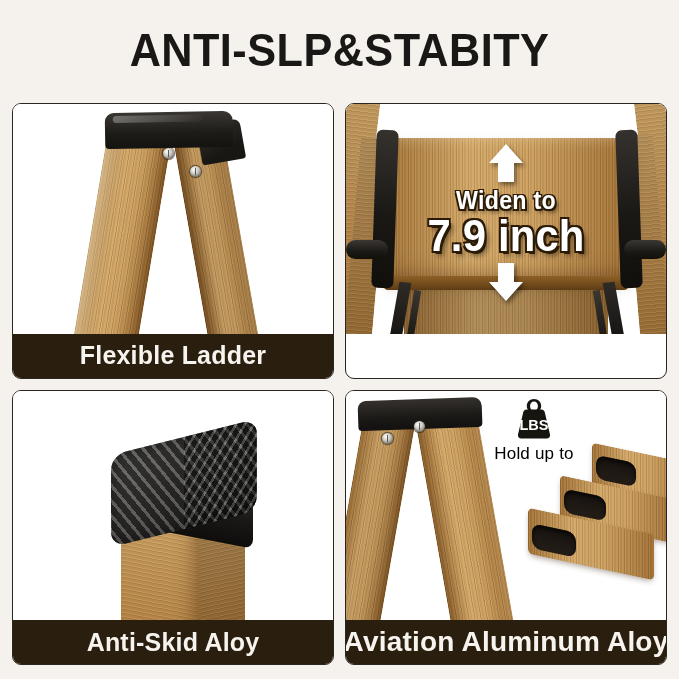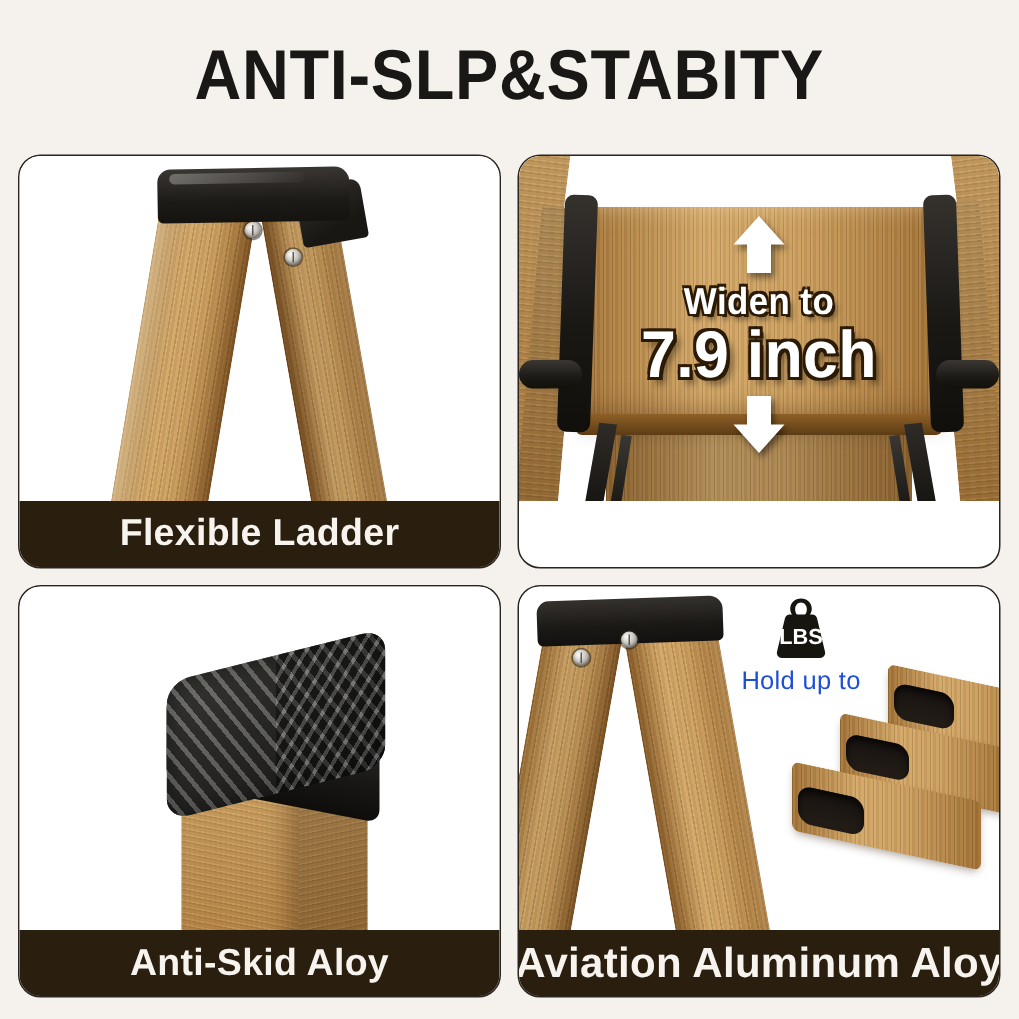--- a/index.html
+++ b/index.html
@@ -47,21 +47,21 @@
     height: 562px;
     display: grid;
     grid-template-columns: 1fr 1fr;
     grid-template-rows: 1fr 1fr;
     gap: 11px 11px;
   }
   .card {
     position: relative;
     background: #ffffff;
     border: 1.4px solid #2a2520;
-    border-radius: 15px;
+    border-radius: 9px;
     overflow: hidden;
     box-sizing: border-box;
   }
   .card-media {
     position: absolute;
     inset: 0 0 44px 0;
     overflow: hidden;
     background: #ffffff;
   }
   .card-label {
@@ -390,21 +390,21 @@
     left: 128px; top: 6px;
     width: 120px;
     text-align: center;
     z-index: 7;
   }
   .lbs-icon { margin: 0 auto 3px auto; display:block; }
   .lbs-text {
     font-family: "Liberation Sans Narrow", "Liberation Sans", sans-serif;
     font-size: 17px;
     font-weight: normal;
-    color: #1d4ed8;
+    color: #000000;
     line-height: 1.15;
     letter-spacing: 0.2px;
   }
 </style>
 </head>
 <body>
 
 <div class="poster">
 
   <div class="title">ANTI-SLP&amp;STABITY</div>

